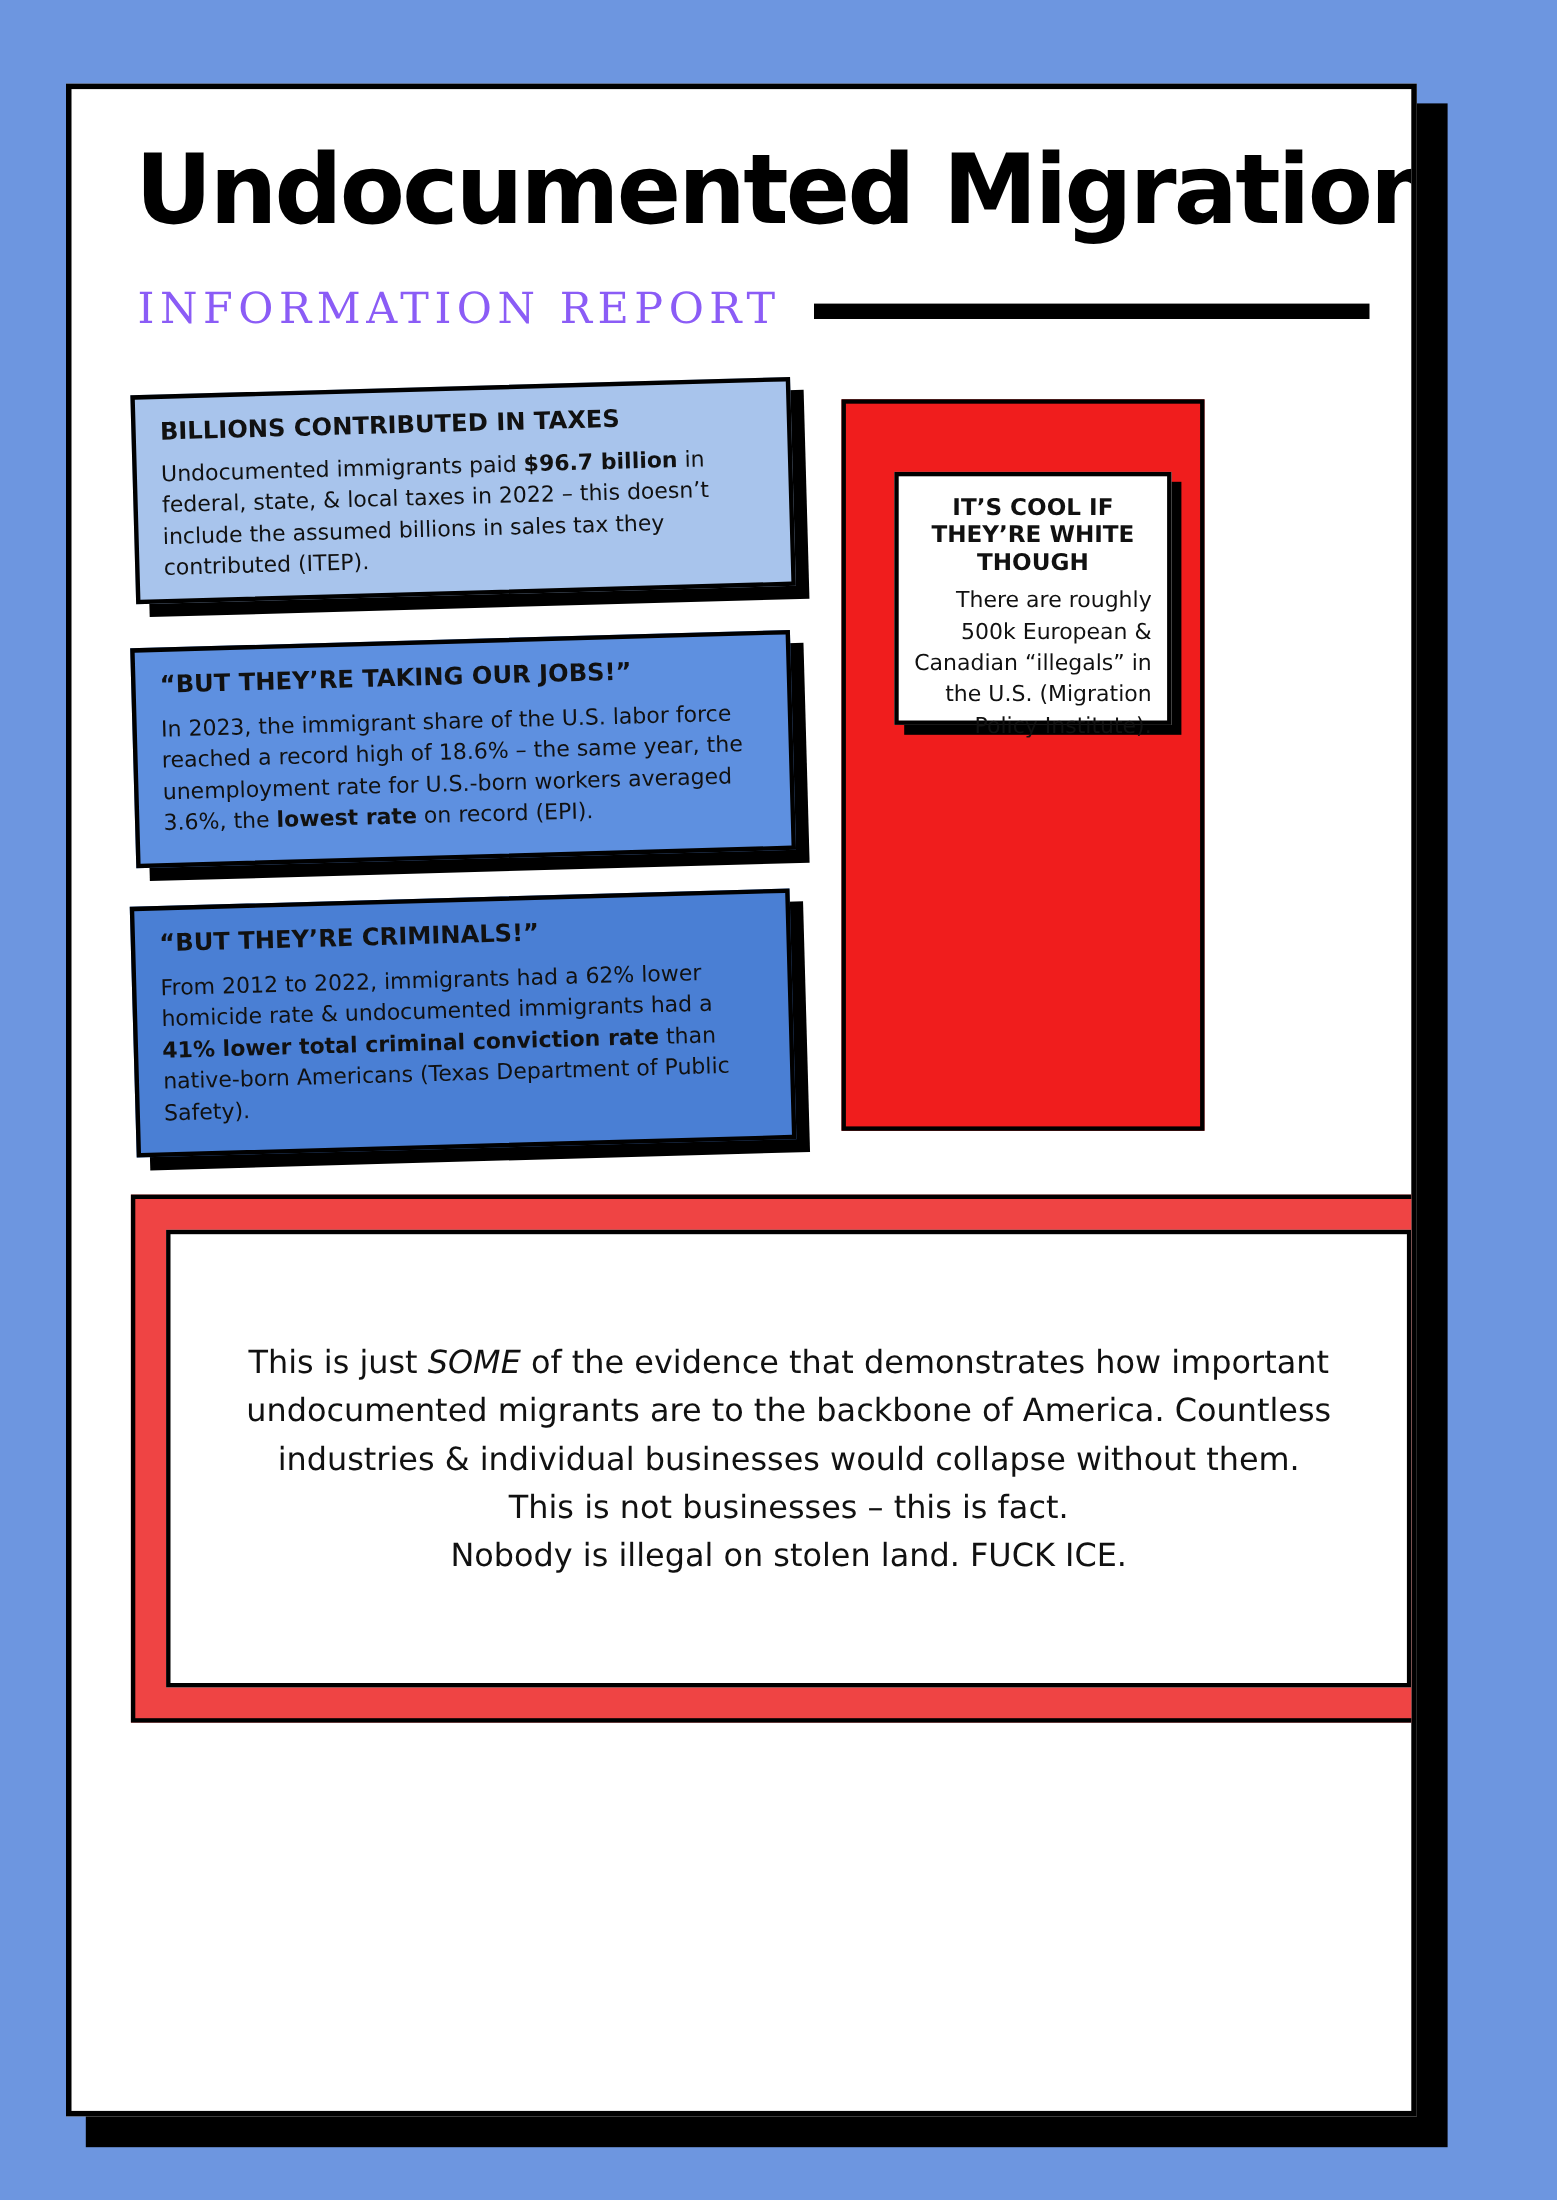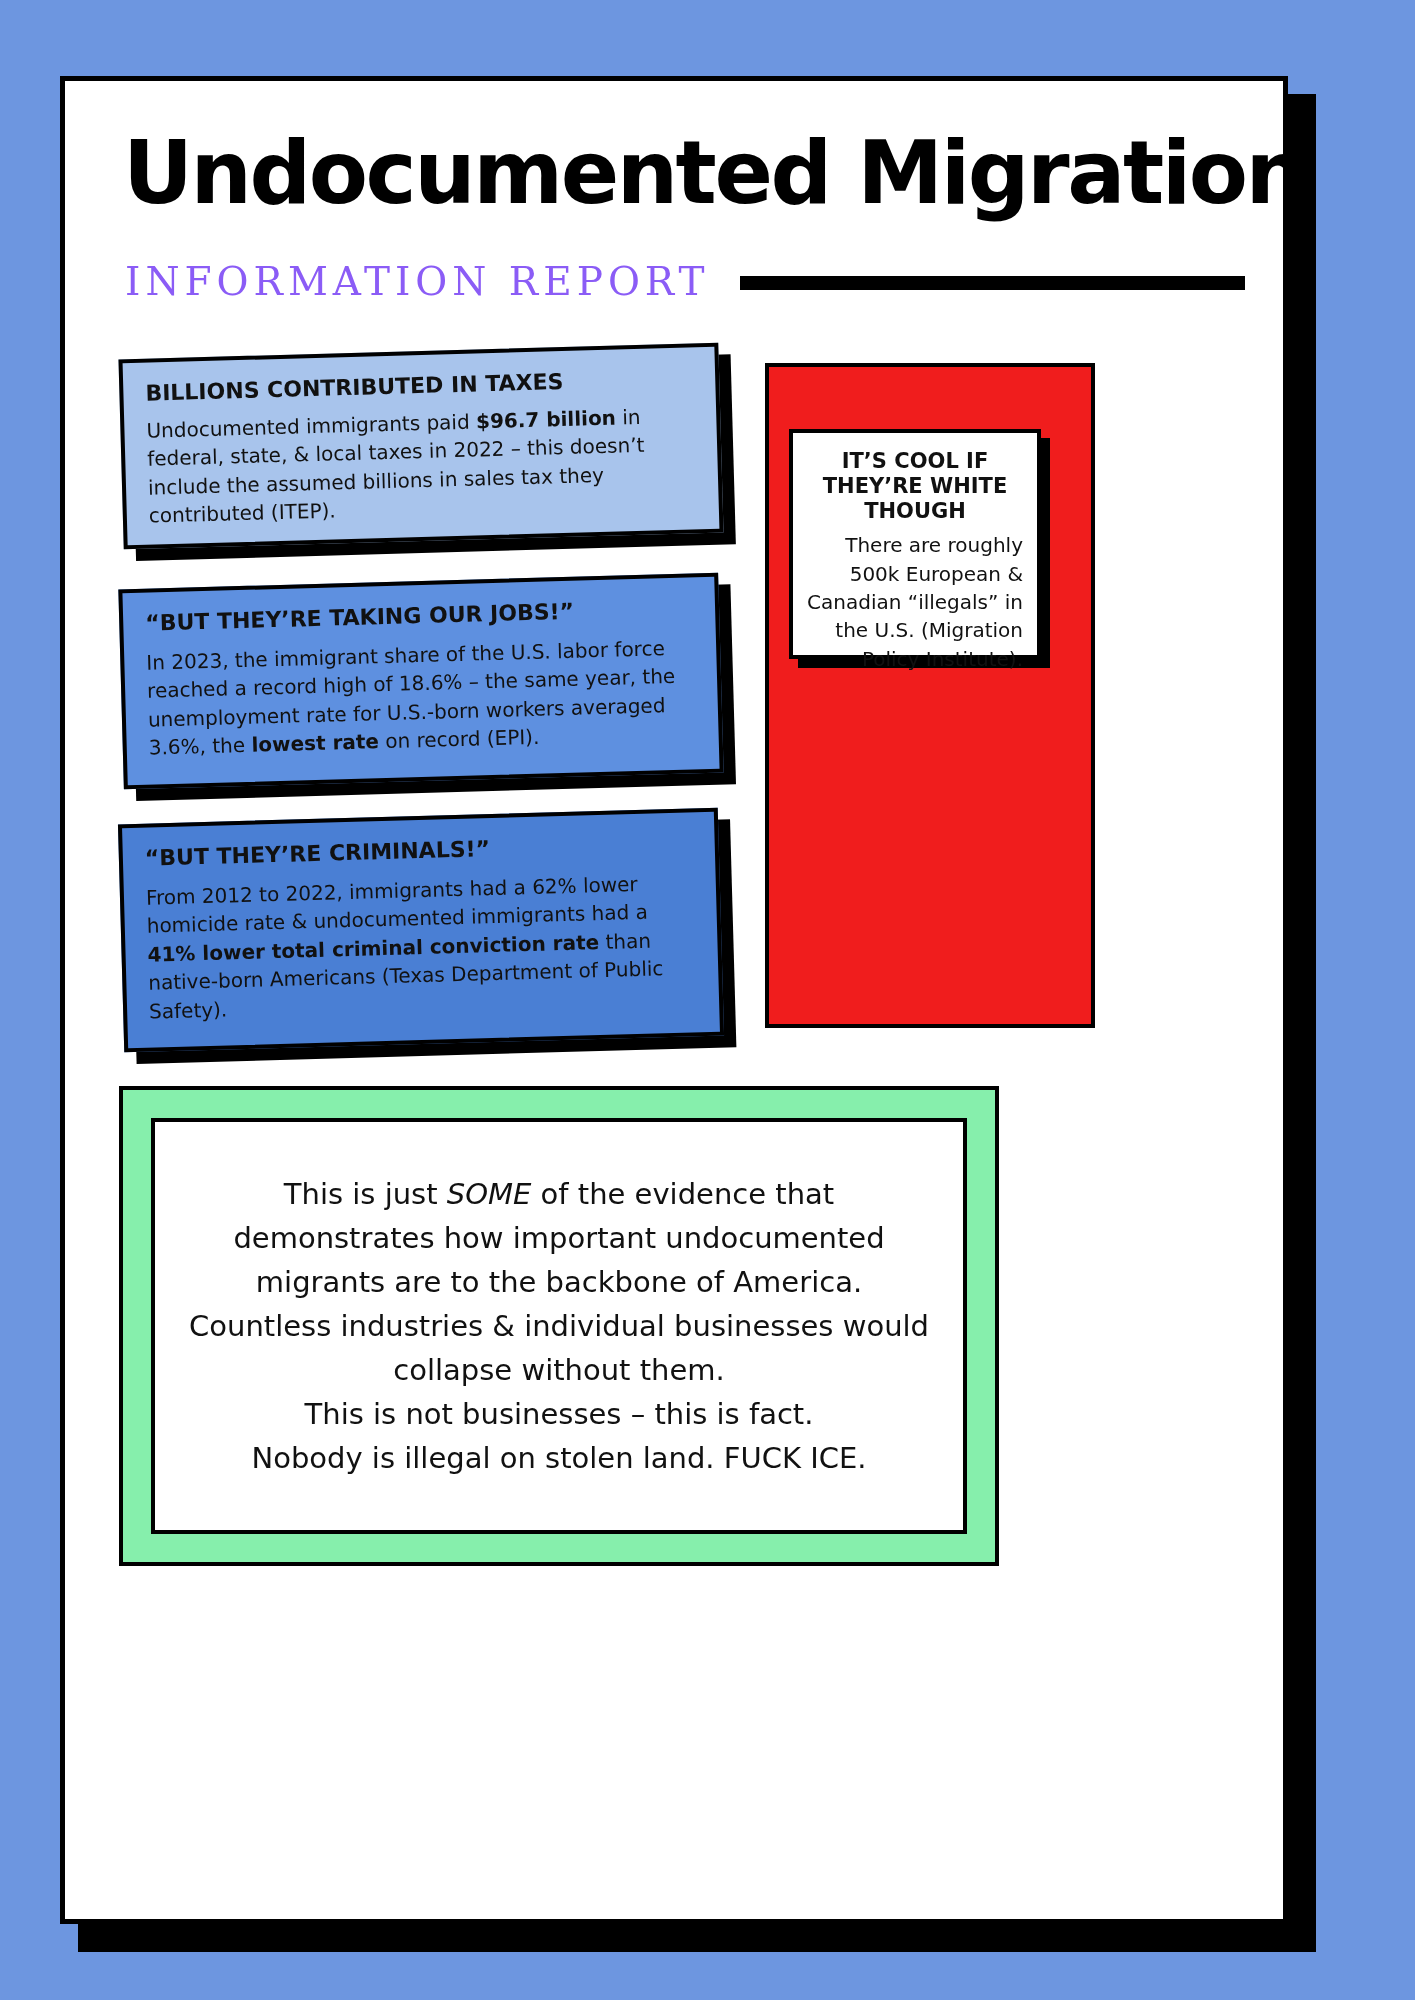--- a/index.html
+++ b/index.html
@@ -132,43 +132,43 @@
   
   .red-panel {
     position: absolute;
     left: 700px; top: 282px;
     width: 330px; height: 665px;
     background: #f01d1d;
     border: 4px solid #000;
     box-sizing: border-box;
   }
   #card-white {
-    left: 724px; top: 348px; width: 252px; height: 230px;
+    left: 748px; top: 348px; width: 252px; height: 230px;
     background: #fff;
     text-align: center;
     box-shadow: 9px 9px 0 #000;
   }
   #card-white .card-h { font-size: 21px; margin: 16px 14px 0 14px; }
   #card-white .card-b { font-size: 20px; margin: 8px 14px 0 14px; text-align: right; }
 
   #card-rapists {
     left: 724px; top: 654px; width: 252px; height: 230px;
     background: #fff;
     text-align: center;
     box-shadow: 9px 9px 0 #000;
   }
   #card-rapists .card-h { font-size: 21px; margin: 16px 10px 0 10px; }
   #card-rapists .card-b { font-size: 20px; margin: 10px 14px 0 14px; }
 
   
   .conclusion-outer {
     position: absolute;
     left: 54px; top: 1005px;
-    width: 880px; height: 480px;
-    background: #86efac;
+    width: 1196px; height: 480px;
+    background: #ef4444;
     border: 4px solid #000;
     box-sizing: border-box;
     padding: 28px;
   }
   .conclusion-inner {
     width: 100%; height: 100%;
     background: #fff;
     border: 4px solid #000;
     box-sizing: border-box;
     display: flex;

